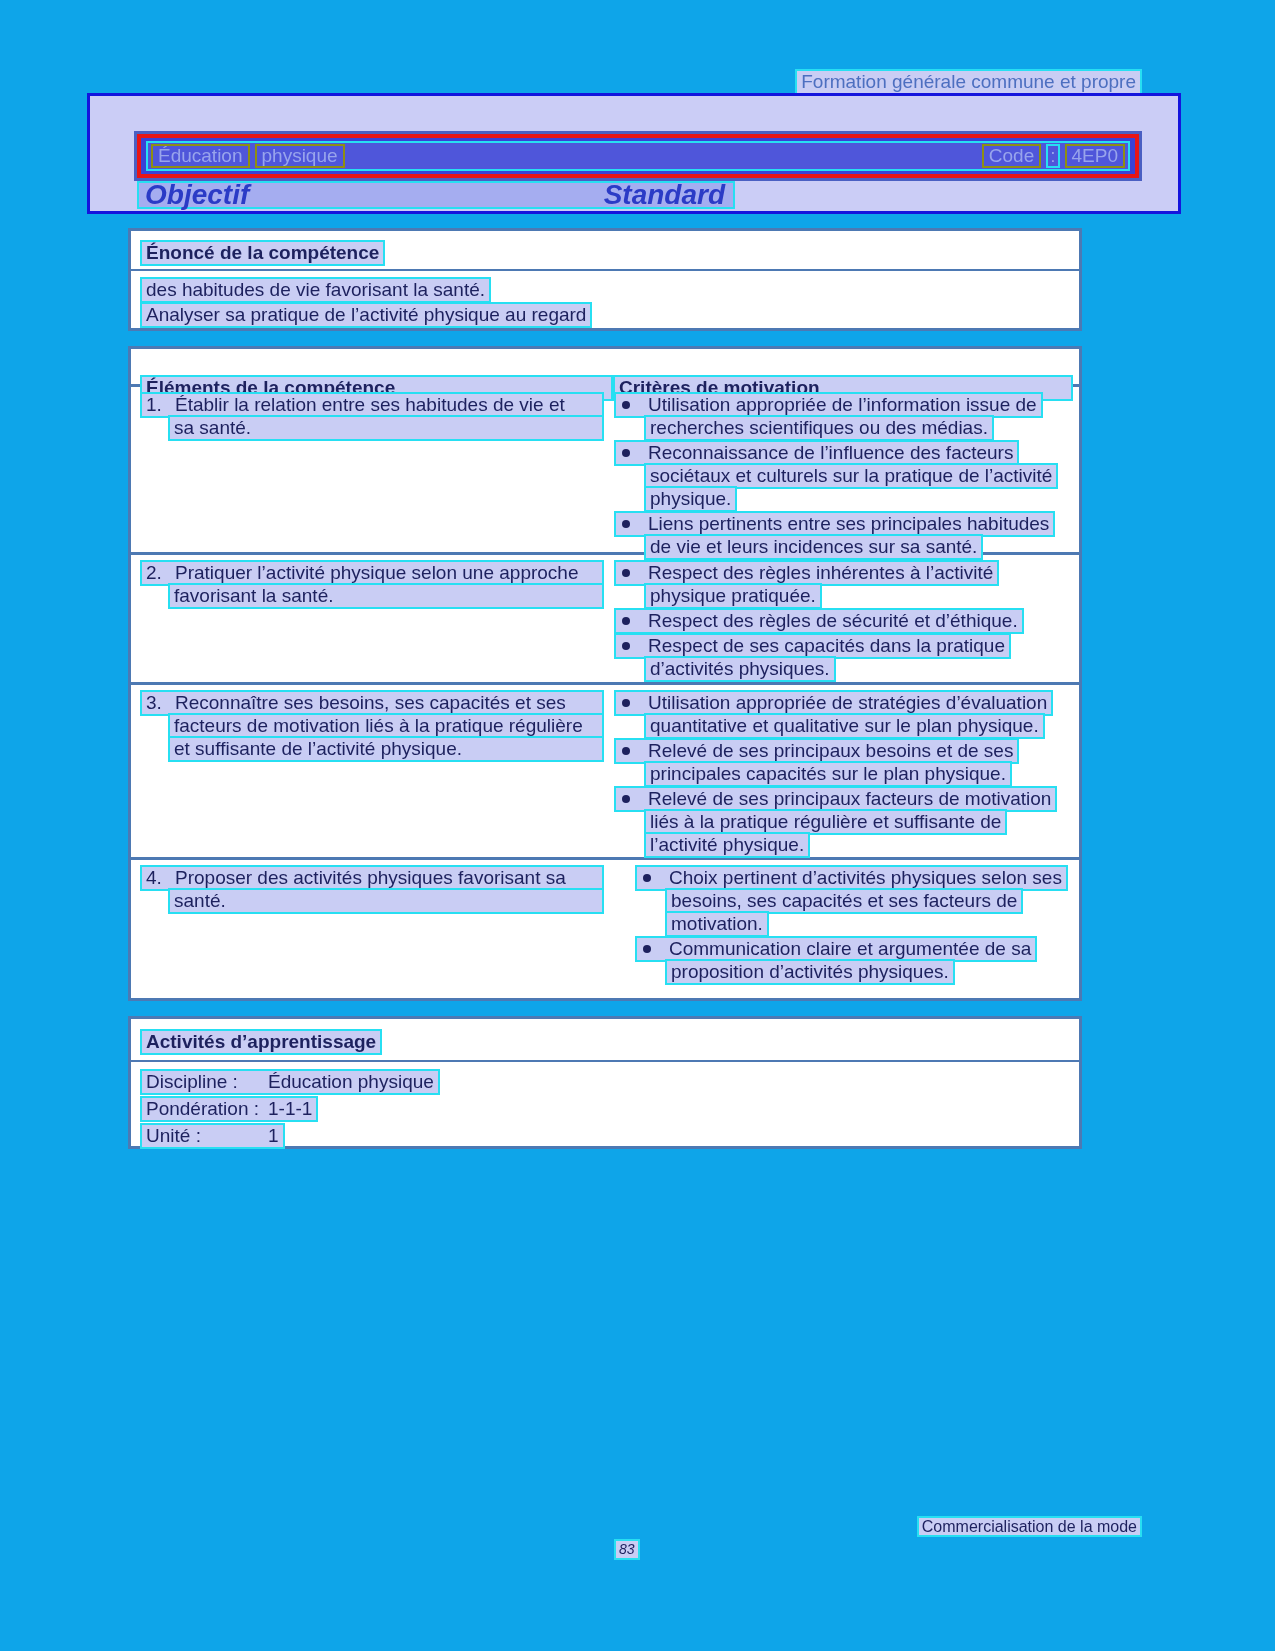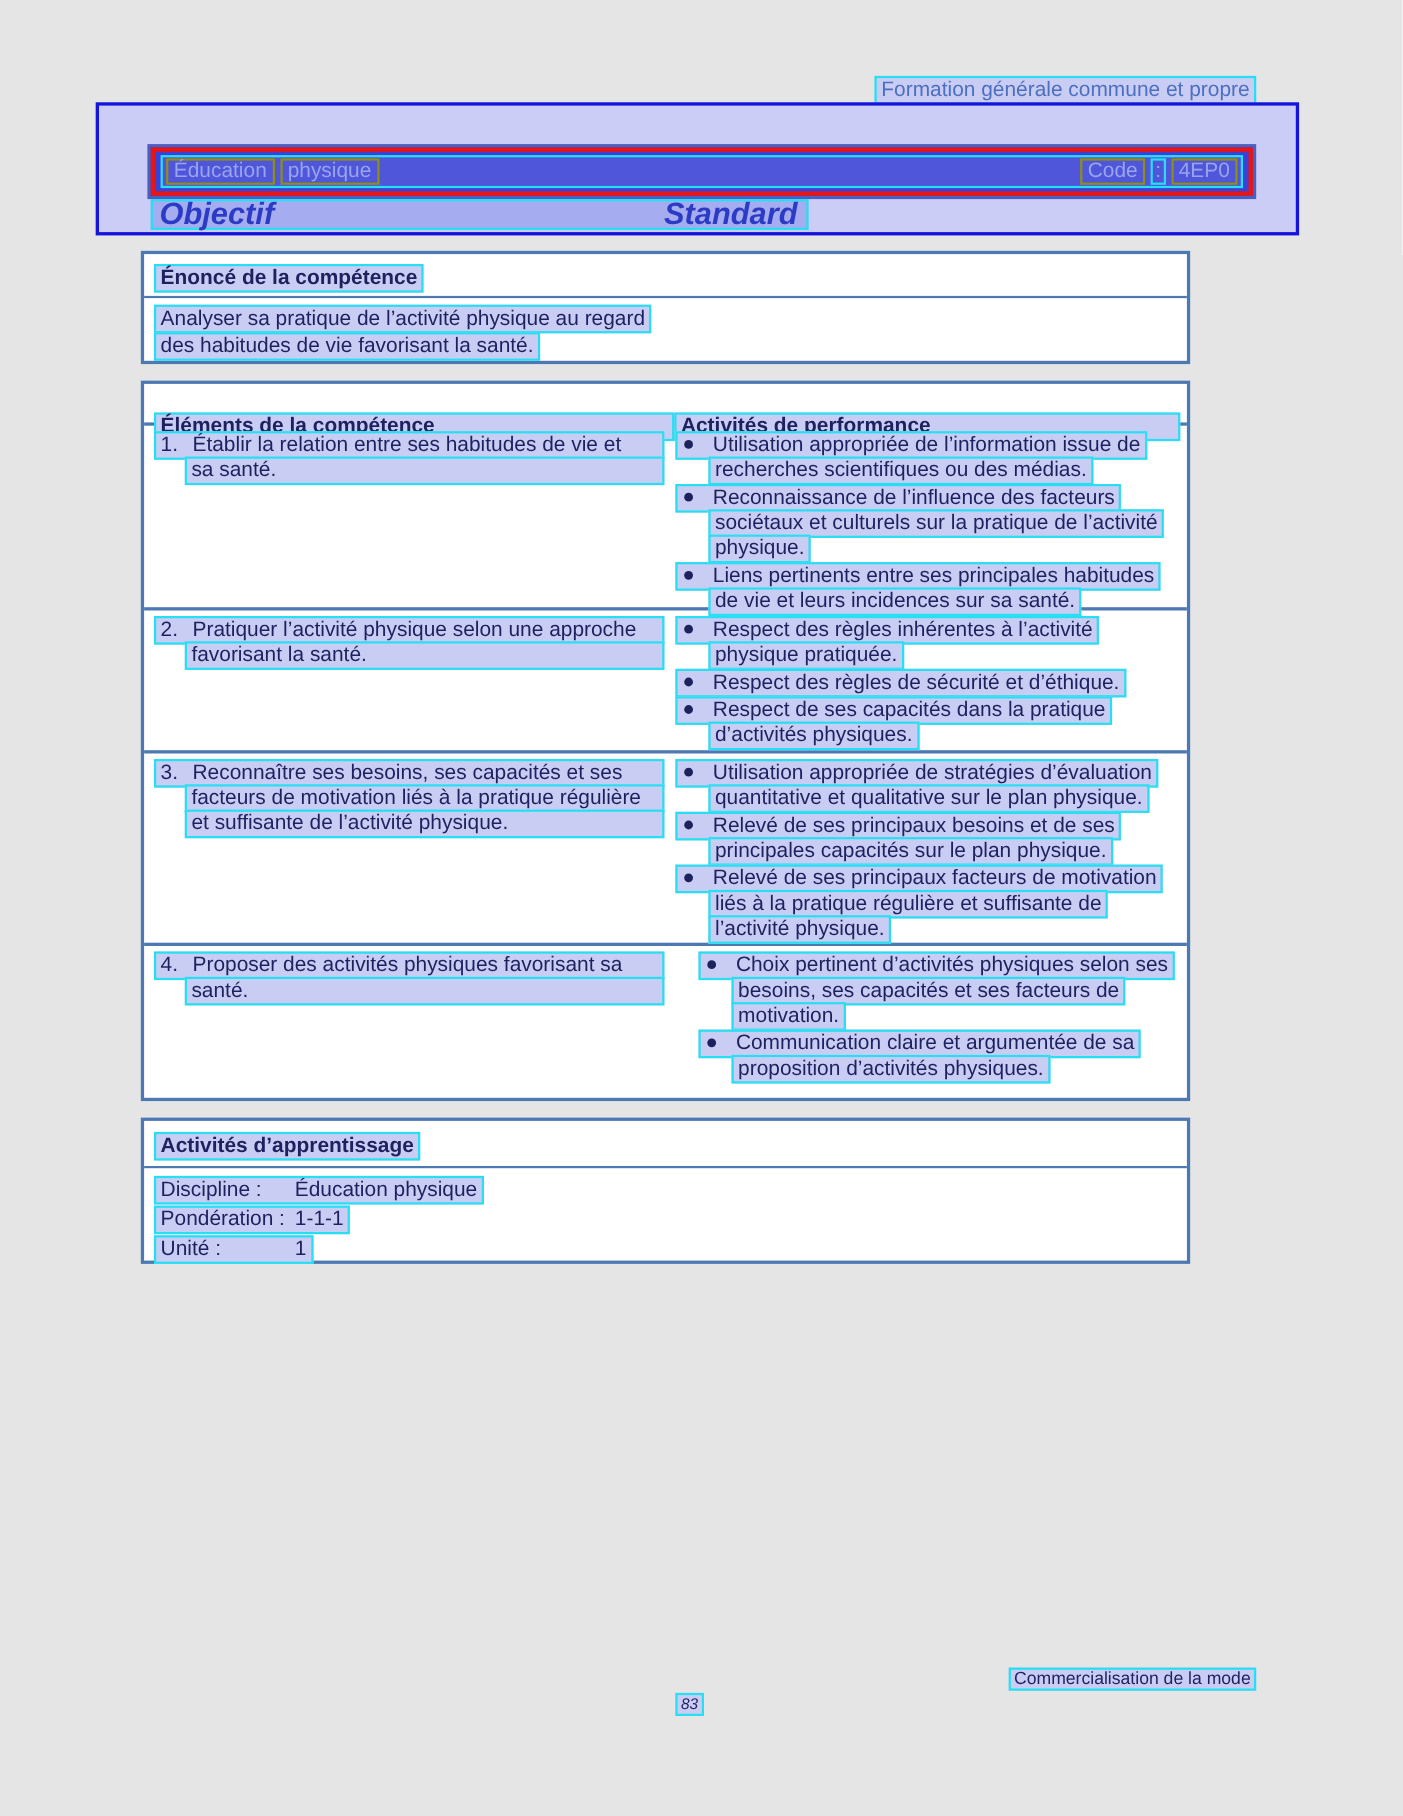--- a/index.html
+++ b/index.html
@@ -3,21 +3,21 @@
 <meta charset="utf-8">
 <style>
   :root{
     --ink:#1d215e; --hl-border:#27dff2; --hl-fill:#c9cdf4; --steel:#4d79b3;
     --box-blue:#1414dd; --lav:#cbcdf6; --banner-outer:#4a5fc2; --banner-fill:#3a41d6;
     --banner-red:#e81515; --banner-text:#98a4ec; --word-border:#8f8f12;
     --head-blue:#4d6fc0; --title-blue:#2b3bc6; --obj-hl-fill:#a5adf0;
   }
   html,body{margin:0;padding:0;background:#ffffff;}
   .page{
-    position:relative;width:1275px;height:1651px;background:#e5e5e5;overflow:hidden;
+    position:relative;width:1275px;height:1651px;background:#0ea5e9;overflow:hidden;
     font-family:"Liberation Sans",sans-serif;color:var(--ink);font-size:19px;
   }
   
   .hl{
     display:inline-block;background:var(--hl-fill);border:2px solid var(--hl-border);
     padding:1px 4px;line-height:20px;white-space:nowrap;
   }
   .tline{height:23px;white-space:nowrap;}
   .tline-lg{height:25px;white-space:nowrap;}
 
@@ -122,32 +122,32 @@
         <span>Standard</span>
       </span>
     </div>
   </div>
 
   <div class="panel enonce">
     <div class="panel-head">
       <span class="hl">Énoncé de la compétence</span>
     </div>
     <div class="enonce-body">
+      <div class="tline-lg"><span class="hl">des habitudes de vie favorisant la santé.</span></div>
       <div class="tline-lg"><span class="hl">Analyser sa pratique de l’activité physique au regard</span></div>
-      <div class="tline-lg"><span class="hl">des habitudes de vie favorisant la santé.</span></div>
     </div>
   </div>
 
   <div class="panel ctable">
     <div class="ctable-head">
       <div class="th-left">
         <span class="hl">Éléments de la compétence</span>
       </div>
       <div class="th-right">
-        <span class="hl">Activités de performance</span>
+        <span class="hl">Critères de motivation</span>
       </div>
     </div>
 
     <div class="trow r1">
       <div class="col-l">
         <div class="tline">
             <span class="hl"><span class="num">1.</span><span>Établir la relation entre ses habitudes de vie et</span></span>
           </div>
         <div class="tline">
             <span class="hl cont">sa santé.</span>

